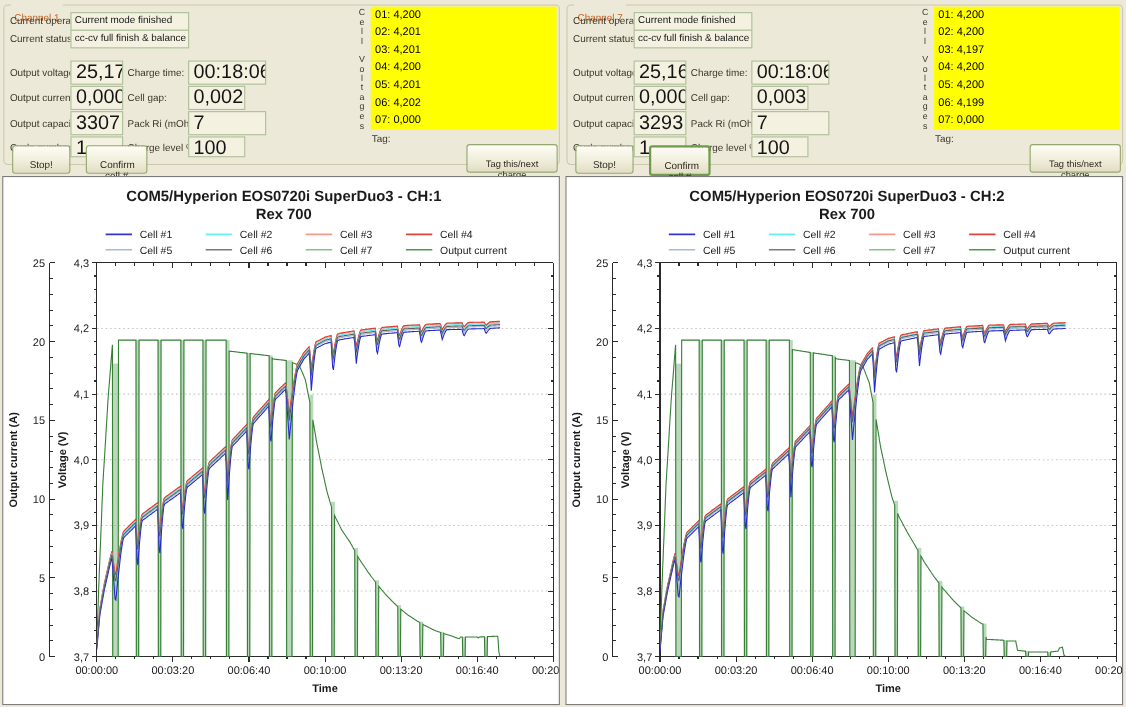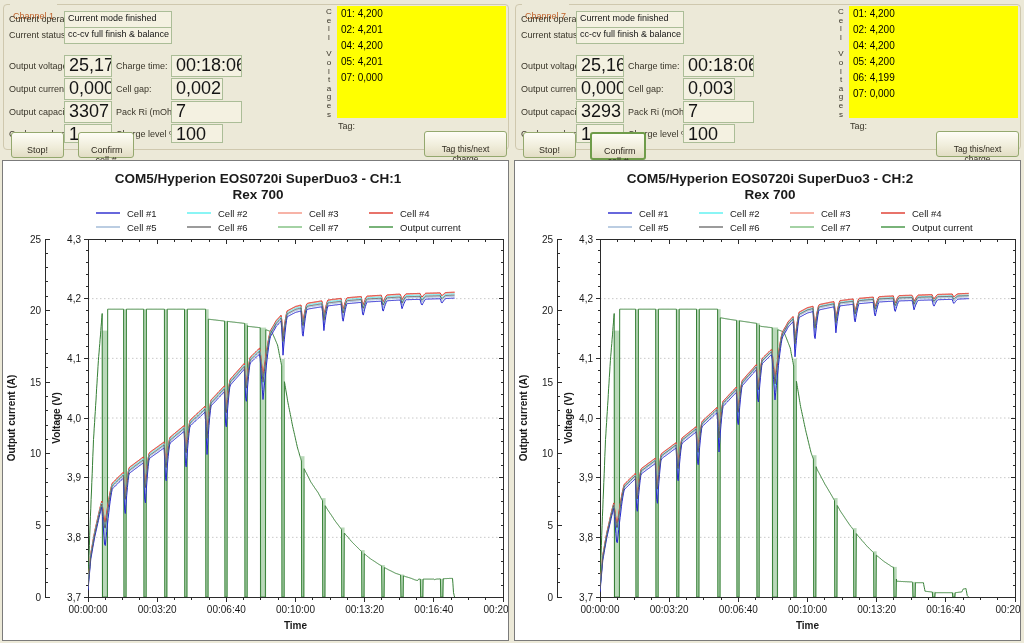--- a/index.html
+++ b/index.html
@@ -78,22 +78,24 @@
           <div>l</div>
           <div>t</div>
           <div>a</div>
           <div>g</div>
           <div>e</div>
           <div>s</div>
         </div>
       <div class="yellowbox" style="left:333px;top:1px;width:169px;height:112px">
           <div class="cvrow">01: 4,200</div>
           <div class="cvrow">02: 4,201</div>
+          <div class="cvrow">03: 4,201</div>
           <div class="cvrow">04: 4,200</div>
           <div class="cvrow">05: 4,201</div>
+          <div class="cvrow">06: 4,202</div>
           <div class="cvrow">07: 0,000</div>
         </div>
       <span class="lbl" style="left:334px;top:116px">Tag:</span>
       <button class="xpbtn" style="left:420px;top:126px;width:83px;height:17px;font-size:8.5px">Tag this/next charge</button>
     </div>
   </div>
 
   <div class="channel" style="left:512px">
     <div class="groupbox">
       <span class="gb-title">Channel 7</span>
@@ -137,20 +139,21 @@
           <div>l</div>
           <div>t</div>
           <div>a</div>
           <div>g</div>
           <div>e</div>
           <div>s</div>
         </div>
       <div class="yellowbox" style="left:333px;top:1px;width:169px;height:112px">
           <div class="cvrow">01: 4,200</div>
           <div class="cvrow">02: 4,200</div>
+          <div class="cvrow">03: 4,197</div>
           <div class="cvrow">04: 4,200</div>
           <div class="cvrow">05: 4,200</div>
           <div class="cvrow">06: 4,199</div>
           <div class="cvrow">07: 0,000</div>
         </div>
       <span class="lbl" style="left:334px;top:116px">Tag:</span>
       <button class="xpbtn" style="left:420px;top:126px;width:83px;height:17px;font-size:8.5px">Tag this/next charge</button>
     </div>
   </div>
 

